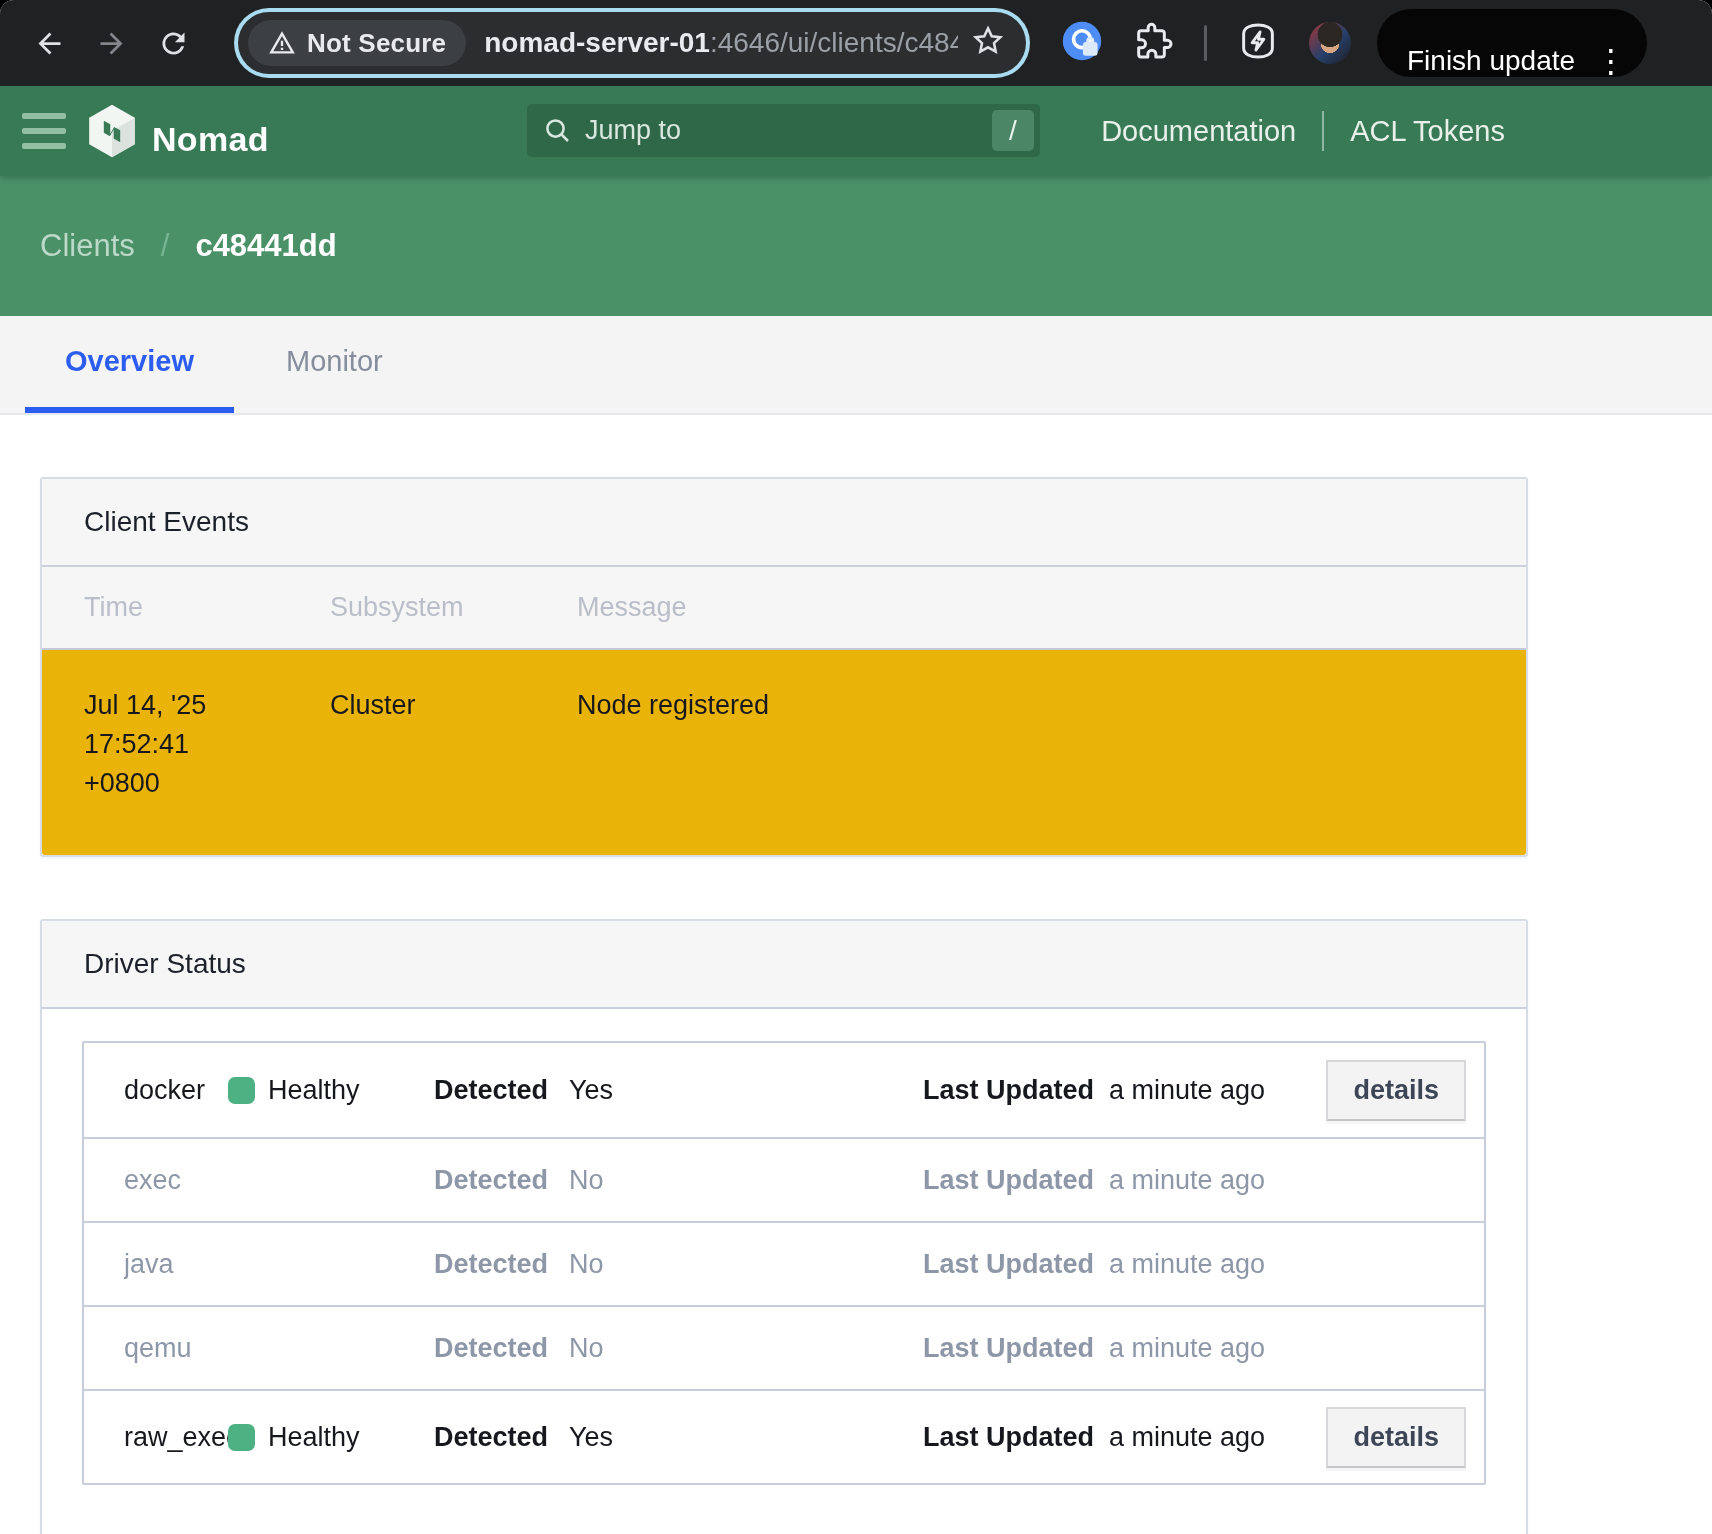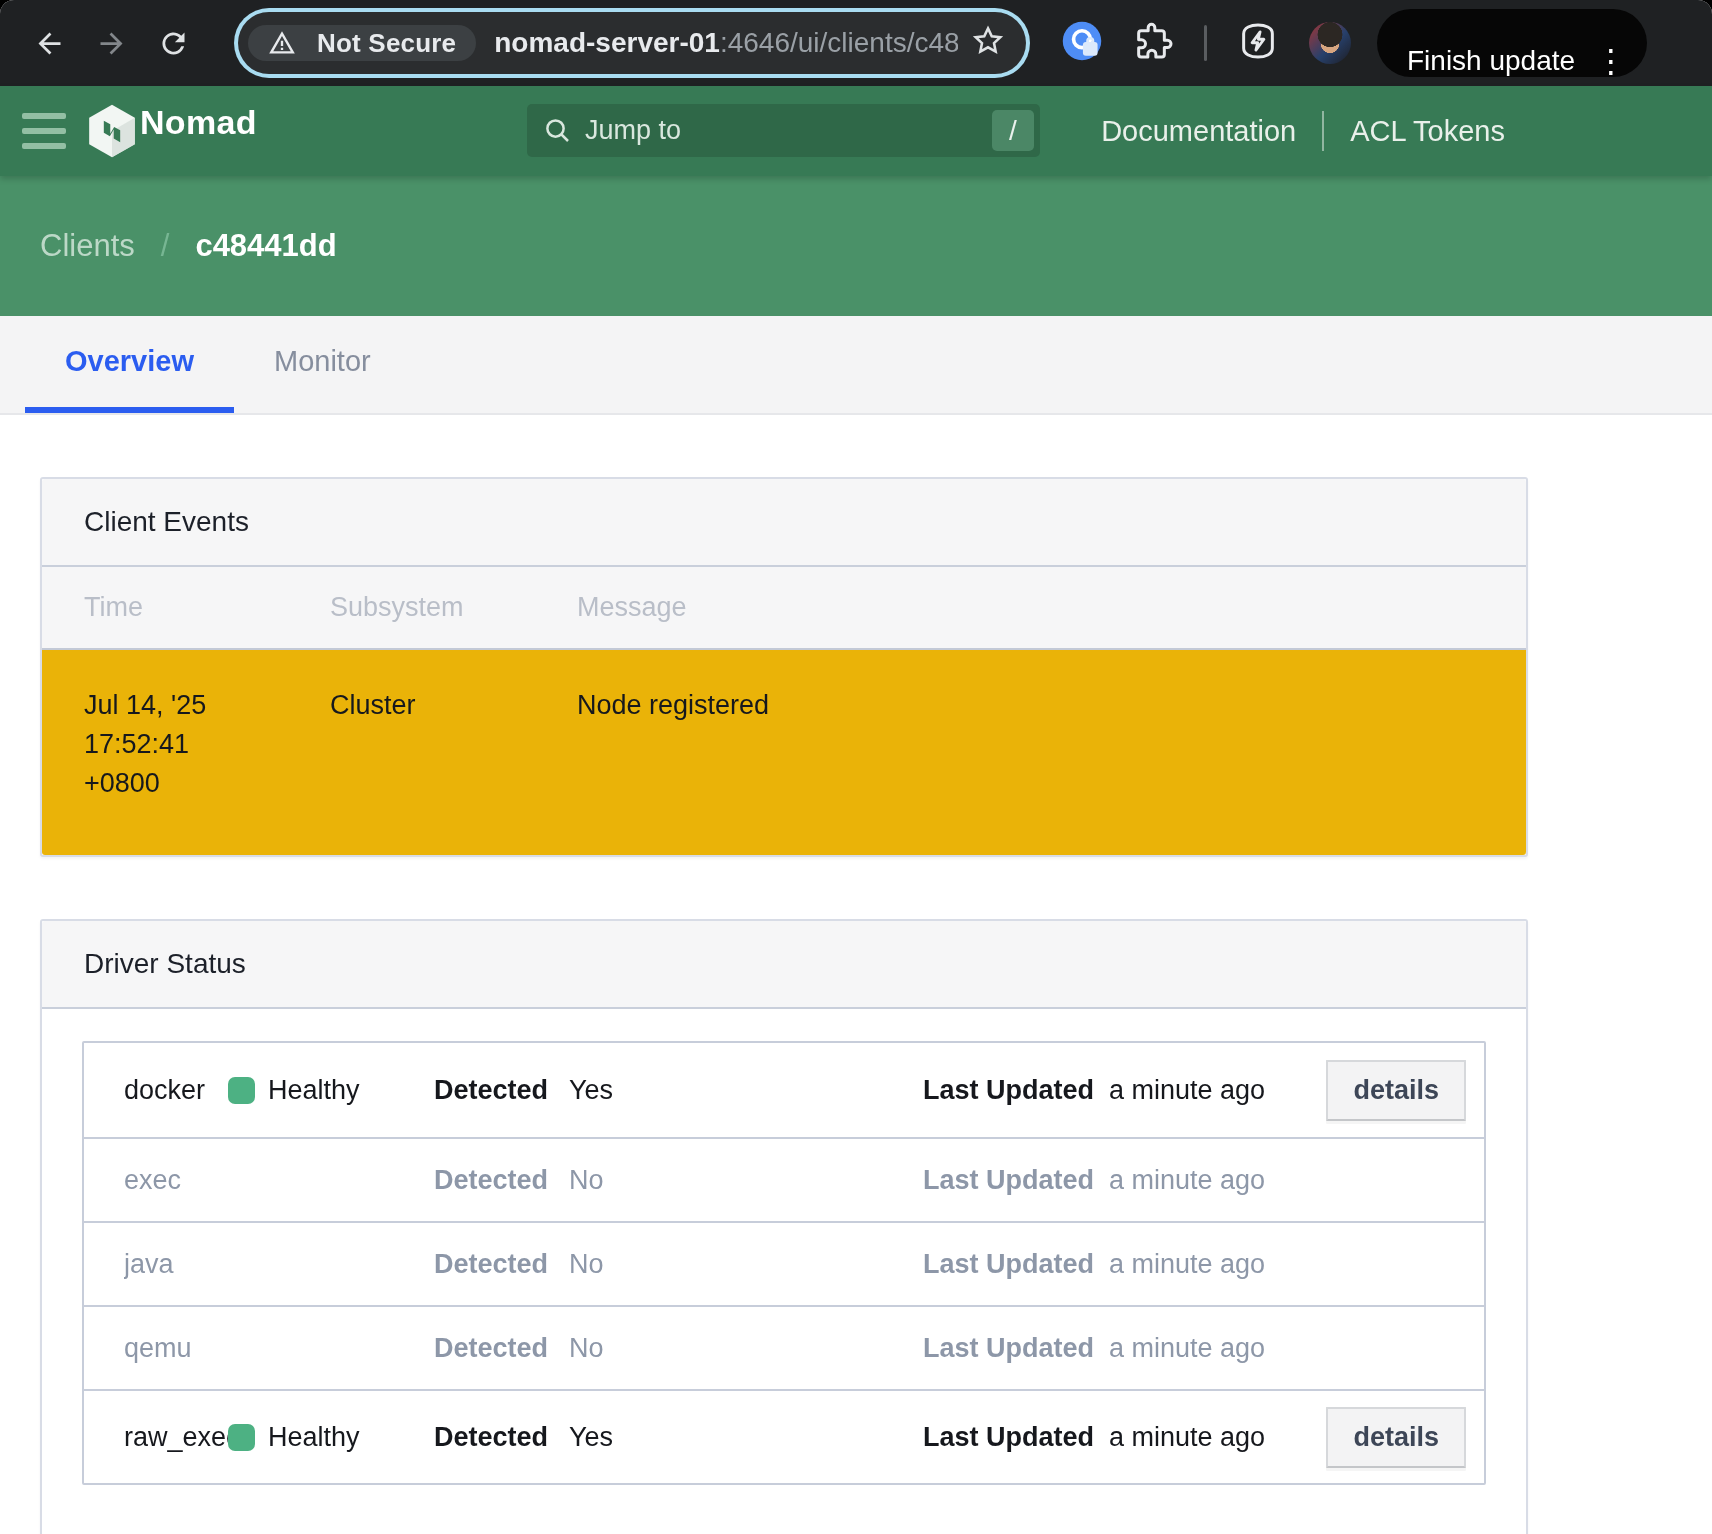--- a/index.html
+++ b/index.html
@@ -5,58 +5,58 @@
   * { margin:0; padding:0; box-sizing:border-box; }
   html,body { background:#000; }
   body { font-family:"Liberation Sans","DejaVu Sans",sans-serif; width:1712px; }
   .window { width:1712px; height:1534px; border-radius:14px 14px 0 0; overflow:hidden; background:#fff; display:flex; flex-direction:column; }
 
   
   .chrome { height:86px; background:#1f2123; display:flex; align-items:center; padding:0 26px 0 30px; flex:none; }
   .nav-btn { width:38px; height:38px; display:flex; align-items:center; justify-content:center; margin-right:24px; flex:none; }
   .nav-btn svg { width:33px; height:33px; }
   .omnibox { height:62px; width:788px; background:#2b2d2f; border-radius:31px; box-shadow:0 0 0 4px #a9dcf1; display:flex; align-items:center; padding:0 20px 0 10px; margin-left:22px; flex:none; }
-  .security-chip { background:#3c4043; border-radius:24px; height:36px; display:flex; align-items:center; padding:0 20px; gap:21px; flex:none; }
+  .security-chip { background:#3c4043; border-radius:24px; height:46px; display:flex; align-items:center; padding:0 20px; gap:11px; flex:none; }
   .security-chip span { color:#e8eaed; font-size:26px; font-weight:700; letter-spacing:.2px; }
   .url { margin-left:18px; font-size:28px; white-space:nowrap; overflow:hidden; flex:1; }
   .url .host { color:#e8eaed; font-weight:700; }
   .url .path { color:#9aa0a6; font-weight:400; }
   .star { margin-left:12px; flex:none; }
   .ext-icons { display:flex; align-items:center; margin-left:34px; gap:30px; flex:none; }
   .divider-v { width:3px; height:36px; background:#5a5d60; border-radius:2px; }
   .avatar { width:42px; height:42px; border-radius:50%; flex:none; background:
       radial-gradient(circle at 50% 30%, #2c2723 0 34%, transparent 35%),
       radial-gradient(circle at 50% 52%, #d7a580 0 30%, transparent 31%),
       linear-gradient(135deg,#a33636 0%, #27406b 55%, #1d1d22 100%); }
   .update-pill { margin-left:26px; background:#060606; border-radius:34px; height:68px; display:flex; align-items:flex-end; padding:0 20px 0 30px; flex:none; }
   .update-pill .lbl { color:#fff; font-size:28px; font-weight:500; }
   .kebab { color:#fff; font-size:32px; margin-left:20px; line-height:1; letter-spacing:0; }
 
   
   .appnav { height:90px; background:#377a55; display:flex; align-items:center; padding:0 0 0 22px; position:relative; flex:none; box-shadow:0 3px 6px rgba(0,0,0,.18); z-index:3; }
   .hamburger { width:44px; display:flex; flex-direction:column; gap:9px; margin-right:20px; cursor:pointer; }
   .hamburger i { display:block; height:6px; background:#93bfa4; border-radius:2px; }
-  .brand { display:flex; align-items:flex-start; gap:2px; }
+  .brand { display:flex; align-items:flex-end; gap:14px; }
   .brand svg { width:52px; height:56px; }
   .brand .brand-name { color:#fff; font-size:34px; font-weight:700; letter-spacing:.3px; }
   .jumpto { position:absolute; left:527px; top:18px; width:513px; height:53px; background:#2f6848; border-radius:5px; display:flex; align-items:center; padding:0 6px 0 16px; }
   .jumpto .ph { color:#d9e7de; font-size:27px; margin-left:12px; flex:1; }
   .slash-key { width:42px; height:41px; background:#4b8766; border-radius:5px; color:#eaf2ed; font-size:28px; display:flex; align-items:center; justify-content:center; }
   .appnav-links { position:absolute; right:207px; display:flex; align-items:center; gap:26px; }
   .appnav-links a { color:#e9f0ea; font-size:29px; text-decoration:none; }
   .appnav-links .sep { width:2px; height:40px; background:rgba(255,255,255,.45); }
 
   
   .crumbbar { height:140px; background:#4a9168; display:flex; align-items:center; padding:0 40px; gap:26px; flex:none; }
   .crumbbar .section { color:#bcd8c7; font-size:31px; }
   .crumbbar .sep { color:#77b693; font-size:31px; }
   .crumbbar .current { color:#fff; font-size:31px; font-weight:700; }
 
   
-  .tabbar { height:99px; background:#f4f4f5; border-bottom:2px solid #e6e7ea; display:flex; align-items:flex-end; padding-left:25px; flex:none; }
+  .tabbar { height:99px; background:#f4f4f5; border-bottom:2px solid #e6e7ea; display:flex; align-items:flex-end; padding-left:25px; flex:none;gap:12px; }
   .tab { font-size:29px; padding:0 40px; height:97px; display:flex; align-items:center; border-bottom:6px solid transparent; color:#868e9e; cursor:pointer; }
   .tab.active { color:#2b5df0; border-bottom-color:#2b5df0; font-weight:700; }
 
   
   .main { background:#fff; flex:1; padding:62px 184px 40px 40px; }
   .card { border:2px solid #d8dce6; border-radius:3px; background:#fff; box-shadow:0 2px 3px rgba(20,30,60,.05); }
   .card + .card { margin-top:62px; }
   .card-head { background:#f6f6f7; border-bottom:2px solid #c9cfdb; padding:27px 42px; border-radius:3px 3px 0 0; }
   .card-title { font-size:28px; color:#1c2029; font-weight:400; }
 

